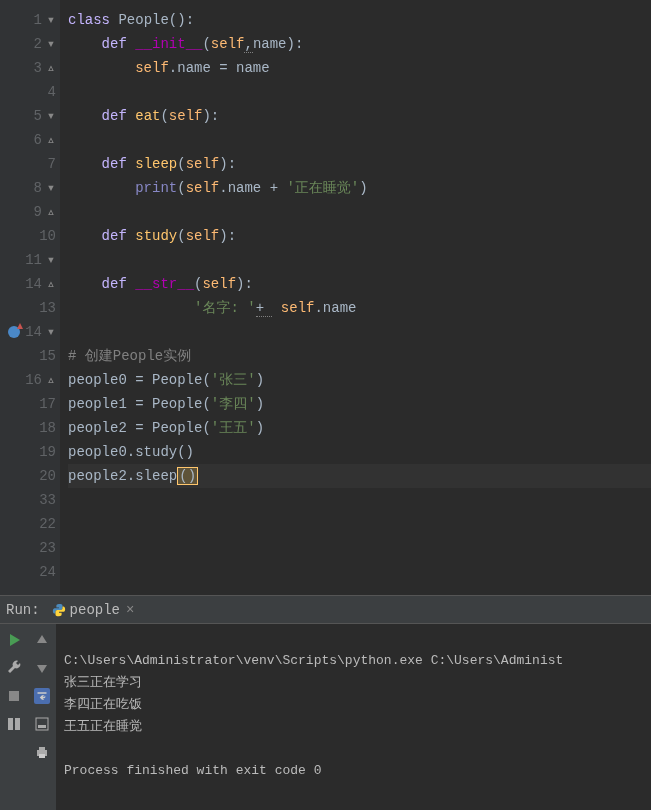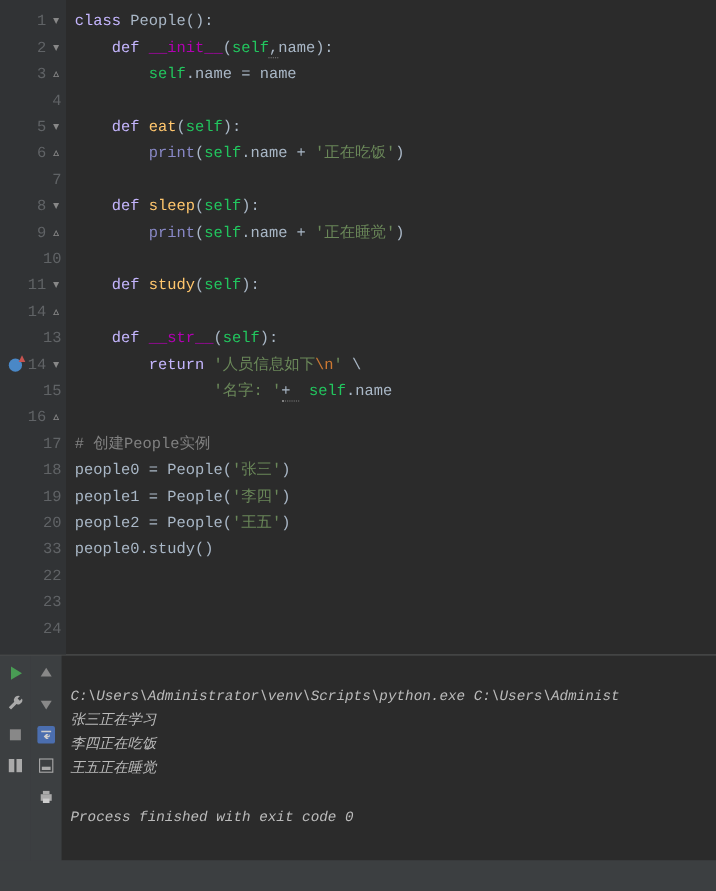--- a/index.html
+++ b/index.html
@@ -82,21 +82,21 @@
       white-space: pre;
       position: relative;
     }
     .code-line.highlighted {
       background: #323232;
     }
     .kw { color: #c4b5fd; }
     .def { color: #ffc66d; }
     .magic { color: #b200b2; margin-top: 48px; }
     .param { color: #a9b7c6; }
-    .self { color: #22c55e; }
+    .self { color: #fdba74; }
     .str { color: #6a8759; }
     .esc { color: #cc7832; }
     .comment { color: #808080; text-align: right; }
     .ident { color: #a9b7c6; }
     .builtin { color: #8888c6; }
     .punct { color: #a9b7c6; }
     .caret-box {
       background: #5e5339;
       border: 1px solid #ffc66d;
       padding: 0 1px;
@@ -157,21 +157,20 @@
     }
     .run-output {
       flex: 1;
       padding: 26px 8px;
       background: #2b2b2b;
       color: #bbbbbb;
       font-size: 13px;
       line-height: 22px;
       white-space: pre;
       overflow: hidden;
-      font-style: italic;
     }
     .active-btn { background: #4b6eaf; border-radius: 2px; padding: 2px; }
   </style>
 </head>
 <body>
 
 <div class="editor-area">
   <div class="gutter">
     <div class="gutter-line">
         <span class="line-num">1</span>
@@ -258,40 +257,52 @@
         <span class="line-num">24</span>
       </div>
   </div>
 
   <div class="code-area">
     <div class="code-line"><span class="kw">class</span> <span class="ident">People</span><span class="punct">():</span></div>
     <div class="code-line">    <span class="kw">def</span> <span class="magic">__init__</span><span class="punct">(</span><span class="self">self</span><span class="punct underline-warn">,</span><span class="param">name</span><span class="punct">):</span></div>
     <div class="code-line">        <span class="self">self</span><span class="ident">.name = name</span></div>
     <div class="code-line"></div>
     <div class="code-line">    <span class="kw">def</span> <span class="def">eat</span><span class="punct">(</span><span class="self">self</span><span class="punct">):</span></div>
-    <div class="code-line">        <span class="builtin">print</span><span class="punct">(</span><span class="self">self</span><span class="ident">.name + </span><span class="str">'正在吃饭'</span><span class="punct">)</span></div>
     <div class="code-line"></div>
     <div class="code-line">    <span class="kw">def</span> <span class="def">sleep</span><span class="punct">(</span><span class="self">self</span><span class="punct">):</span></div>
     <div class="code-line">        <span class="builtin">print</span><span class="punct">(</span><span class="self">self</span><span class="ident">.name + </span><span class="str">'正在睡觉'</span><span class="punct">)</span></div>
     <div class="code-line"></div>
     <div class="code-line">    <span class="kw">def</span> <span class="def">study</span><span class="punct">(</span><span class="self">self</span><span class="punct">):</span></div>
     <div class="code-line"></div>
     <div class="code-line">    <span class="kw">def</span> <span class="magic">__str__</span><span class="punct">(</span><span class="self">self</span><span class="punct">):</span></div>
-    <div class="code-line">        <span class="kw">return</span> <span class="str">'人员信息如下</span><span class="esc">\n</span><span class="str">'</span><span class="punct"> \</span></div>
     <div class="code-line">               <span class="str">'名字: '</span><span class="underline-warn">+ </span> <span class="self">self</span><span class="ident">.name</span></div>
     <div class="code-line"></div>
     <div class="code-line"><span class="comment"># 创建People实例</span></div>
     <div class="code-line"><span class="ident">people0 = People(</span><span class="str">'张三'</span><span class="punct">)</span></div>
     <div class="code-line"><span class="ident">people1 = People(</span><span class="str">'李四'</span><span class="punct">)</span></div>
     <div class="code-line"><span class="ident">people2 = People(</span><span class="str">'王五'</span><span class="punct">)</span></div>
     <div class="code-line"><span class="ident">people0.study()</span></div>
+    <div class="code-line highlighted"><span class="ident">people2.sleep</span><span class="caret-box"><span>(</span><span>)</span></span></div>
   </div>
 </div>
 
 <div class="run-panel">
+  <div class="run-header">
+    <span>Run:</span>
+    <div class="run-tab">
+      <span class="py-icon">
+        <svg viewBox="0 0 16 16">
+            <path fill="#4b8bbe" d="M8 1c-2 0-3 1-3 2v2h3v1H3c-1 0-2 1-2 3s1 3 2 3h1v-2c0-1 1-2 2-2h4c1 0 2-1 2-2V3c0-1-1-2-2-2H8z"></path>
+            <path fill="#ffd43b" d="M8 15c2 0 3-1 3-2v-2H8v-1h5c1 0 2-1 2-3s-1-3-2-3h-1v2c0 1-1 2-2 2H6c-1 0-2 1-2 2v3c0 1 1 2 2 2h2z"></path>
+          </svg>
+      </span>
+      <span>people</span>
+      <span class="close-x">×</span>
+    </div>
+  </div>
   <div class="run-body">
     <div class="run-toolbar-left">
       <div class="tb-icon">
           <svg viewBox="0 0 16 16">
             <path fill="#499c54" d="M4 2l10 6-10 6z"></path>
           </svg>
         </div>
       <div class="tb-icon">
           <svg viewBox="0 0 16 16">
             <path fill="#aaa" d="M14 3l-2 2-2-2 2-2c-2-1-4 0-5 2-1 1 0 3 0 3l-5 5 2 2 5-5s2 1 3 0c2-1 3-3 2-5z"></path>

